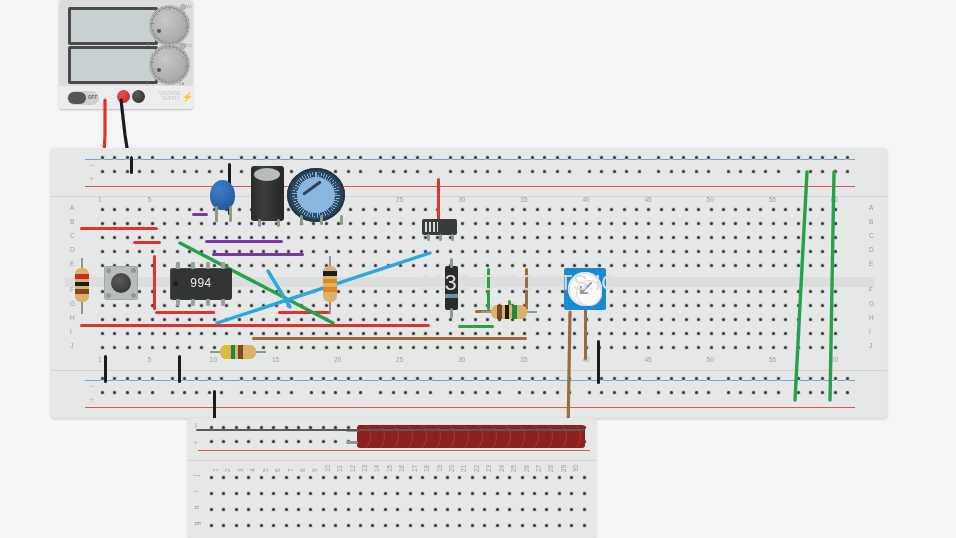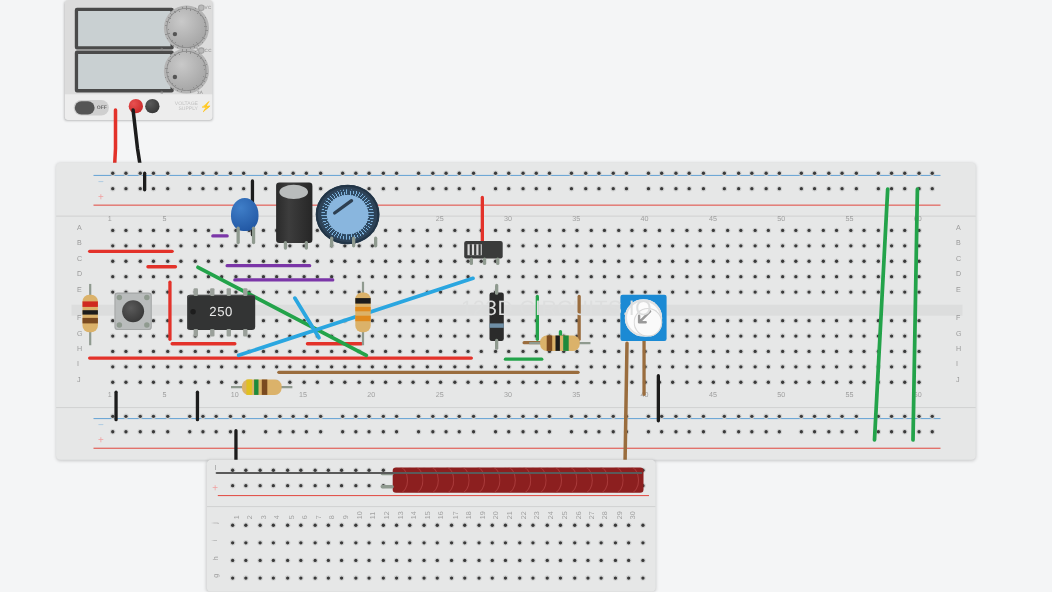--- a/index.html
+++ b/index.html
@@ -105,21 +105,21 @@
   .diode{position:absolute;left:445px;top:266px;width:13px;height:44px;background:#2b2b2b;border-radius:2px;}
   .diode .band{position:absolute;left:0;top:28px;width:13px;height:4px;background:#6f8fa6;}
   .dipsw{position:absolute;left:422px;top:219px;width:35px;height:16px;background:#3a3b3b;border-radius:2px;}
   .dipsw .slot{position:absolute;left:3px;top:3px;width:13px;height:10px;background:#d8d8d8;}
   .dipsw .slot i{position:absolute;top:0;width:2px;height:10px;background:#3a3b3b;}
 
   .ledbar{position:absolute;left:357px;top:425px;width:228px;height:23px;background:#8c1f1f;border-radius:3px;}
   .ledbar .seg{position:absolute;top:0;width:14px;height:23px;border-radius:0 50% 50% 0 / 0 50% 50% 0;
         box-shadow:inset -1px 0 0 #a83a3a;}
 
-  .watermark{position:absolute;left:419px;top:270px;font-size:19px;color:#dddede;
+  .watermark{position:absolute;left:419px;top:270px;font-size:22px;color:#dddede;
         letter-spacing:.5px;font-family:"Liberation Sans",sans-serif;}
 </style>
 </head>
 <body>
 
 <div class="stage">
 
   <div class="psu">
     <div class="psu-body"></div>
     <div class="psu-foot"></div>
@@ -1086,21 +1086,21 @@
   <div class="wire h" style="left:252px;top:337px;width:275px;background:#9a6d3e;"></div>
   <div class="wire h" style="left:475px;top:310px;width:52px;background:#9a6d3e;"></div>
   <div class="wire v" style="left:525px;top:268px;height:42px;background:#9a6d3e;"></div>
   <svg style="position:absolute;left:560px;top:308px;width:30px;height:130px;">
     <path d="M 10 4 L 8 126" stroke="#9a6d3e" stroke-width="3.2" fill="none" stroke-linecap="round"></path>
   </svg>
   <div class="wire v" style="left:584px;top:300px;height:60px;background:#9a6d3e;"></div>
 
   <div class="ic555">
     <div class="notch"></div>
-    <div class="txt">250</div>
+    <div class="txt">994</div>
     <div class="pin" style="left:6px;top:-6px;"></div>
     <div class="pin" style="left:21px;top:-6px;"></div>
     <div class="pin" style="left:36px;top:-6px;"></div>
     <div class="pin" style="left:51px;top:-6px;"></div>
     <div class="pin" style="left:6px;top:31px;"></div>
     <div class="pin" style="left:21px;top:31px;"></div>
     <div class="pin" style="left:36px;top:31px;"></div>
     <div class="pin" style="left:51px;top:31px;"></div>
   </div>
 

